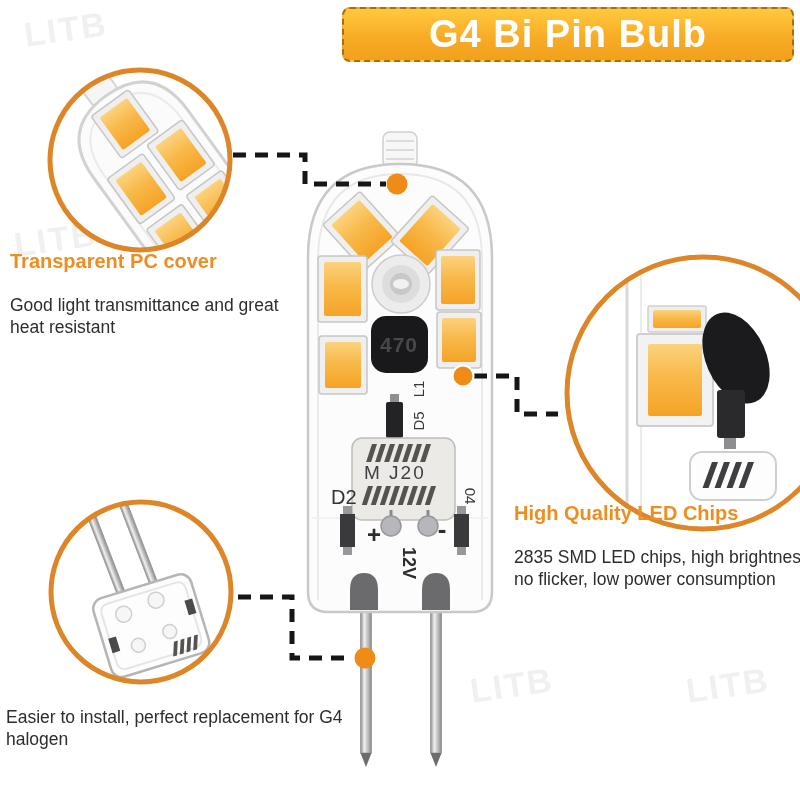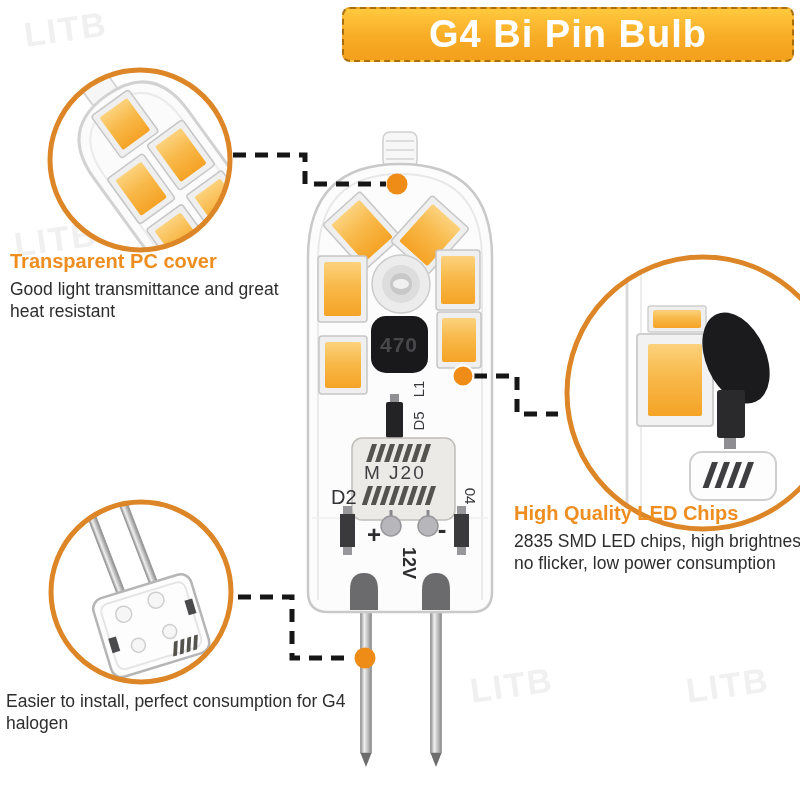--- a/index.html
+++ b/index.html
@@ -8,21 +8,21 @@
   svg text{font-family:"Liberation Sans", sans-serif;}
 
   .banner{position:absolute;left:342px;top:7px;width:452px;height:55px;
           border:2px dashed #a96e0e;border-radius:8px;box-sizing:border-box;
           background:linear-gradient(180deg,#ffc93e 0%,#f8ac26 55%,#f3a01c 100%);
           color:#ffffff;font-weight:bold;font-size:38px;line-height:51px;
           text-align:center;letter-spacing:1px;}
 
   .callout-text{position:absolute;}
   .callout-title{color:#ee8e20;font-weight:bold;font-size:20px;line-height:1.1;}
-  .callout-desc{color:#2d2d2d;font-size:17.5px;line-height:1.28;margin-top:6px;}
+  .callout-desc{color:#2d2d2d;font-size:17.5px;line-height:1.28;margin-top:22px;}
   .ct-1{left:10px;top:250px;width:300px;}
   .ct-2{left:514px;top:502px;width:310px;}
   .ct-3{left:6px;top:684px;width:340px;}
 
   .watermark{position:absolute;color:rgba(185,185,190,0.22);font-weight:bold;
              font-size:34px;transform:rotate(-8deg);letter-spacing:2px;pointer-events:none;}
   .wm-1{left:24px;top:10px;}
   .wm-2{left:14px;top:220px;}
   .wm-3{left:470px;top:666px;}
   .wm-4{left:686px;top:666px;}
@@ -288,16 +288,16 @@
     <div class="callout-title">Transparent PC cover</div>
     <div class="callout-desc">Good light transmittance and great heat resistant</div>
   </div>
 
   <div class="callout-text ct-2">
     <div class="callout-title">High Quality LED Chips</div>
     <div class="callout-desc">2835 SMD LED chips, high brightness, no flicker, low power consumption</div>
   </div>
 
   <div class="callout-text ct-3">
-    <div class="callout-desc">Easier to install, perfect consumption for G4 halogen</div>
+    <div class="callout-desc">Easier to install, perfect replacement for G4 halogen</div>
   </div>
 
 </div>
 
 </body></html>

